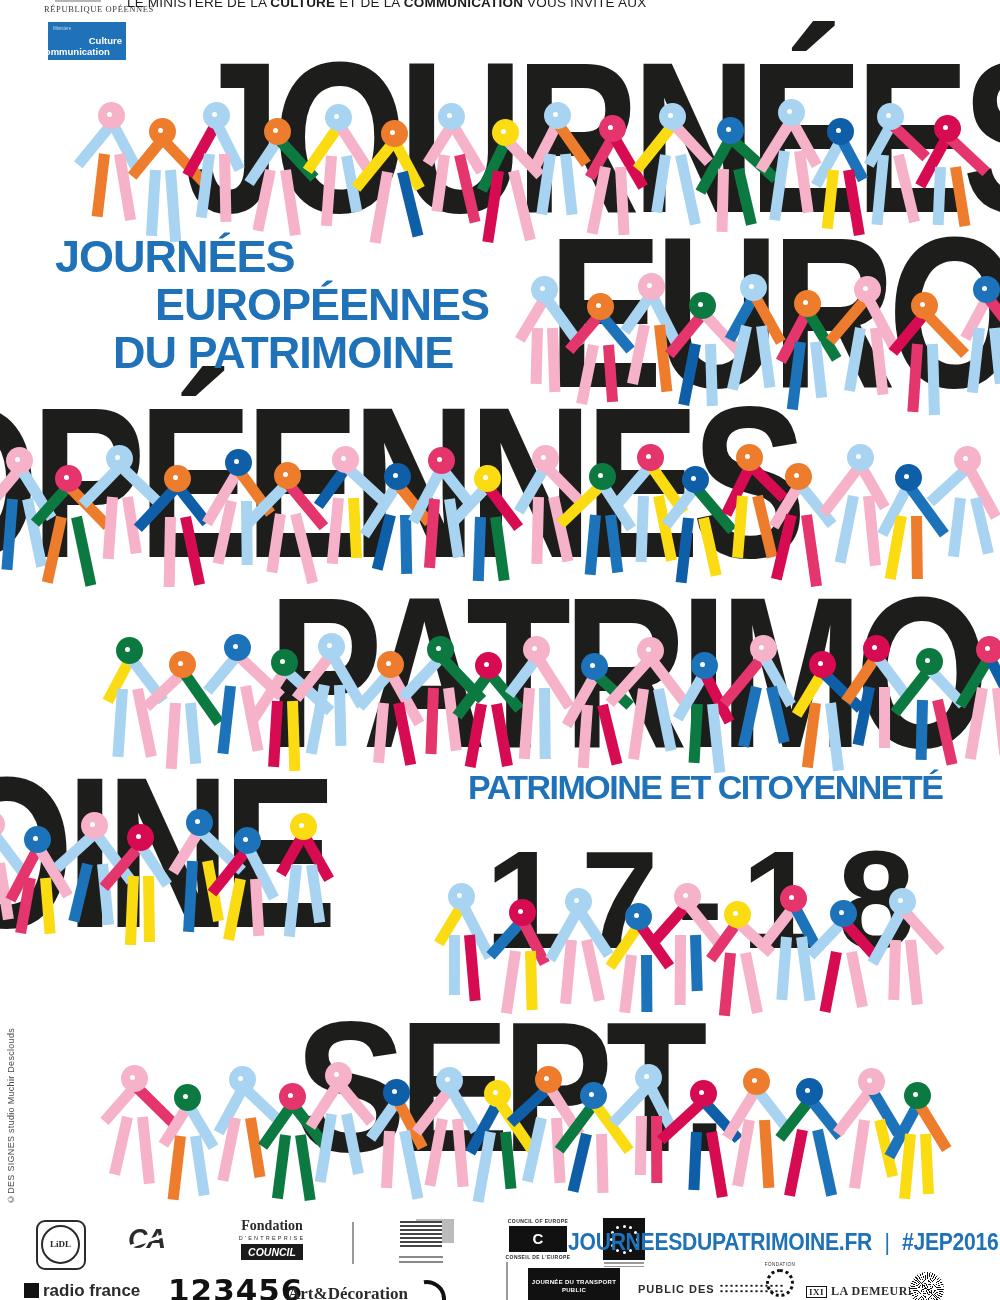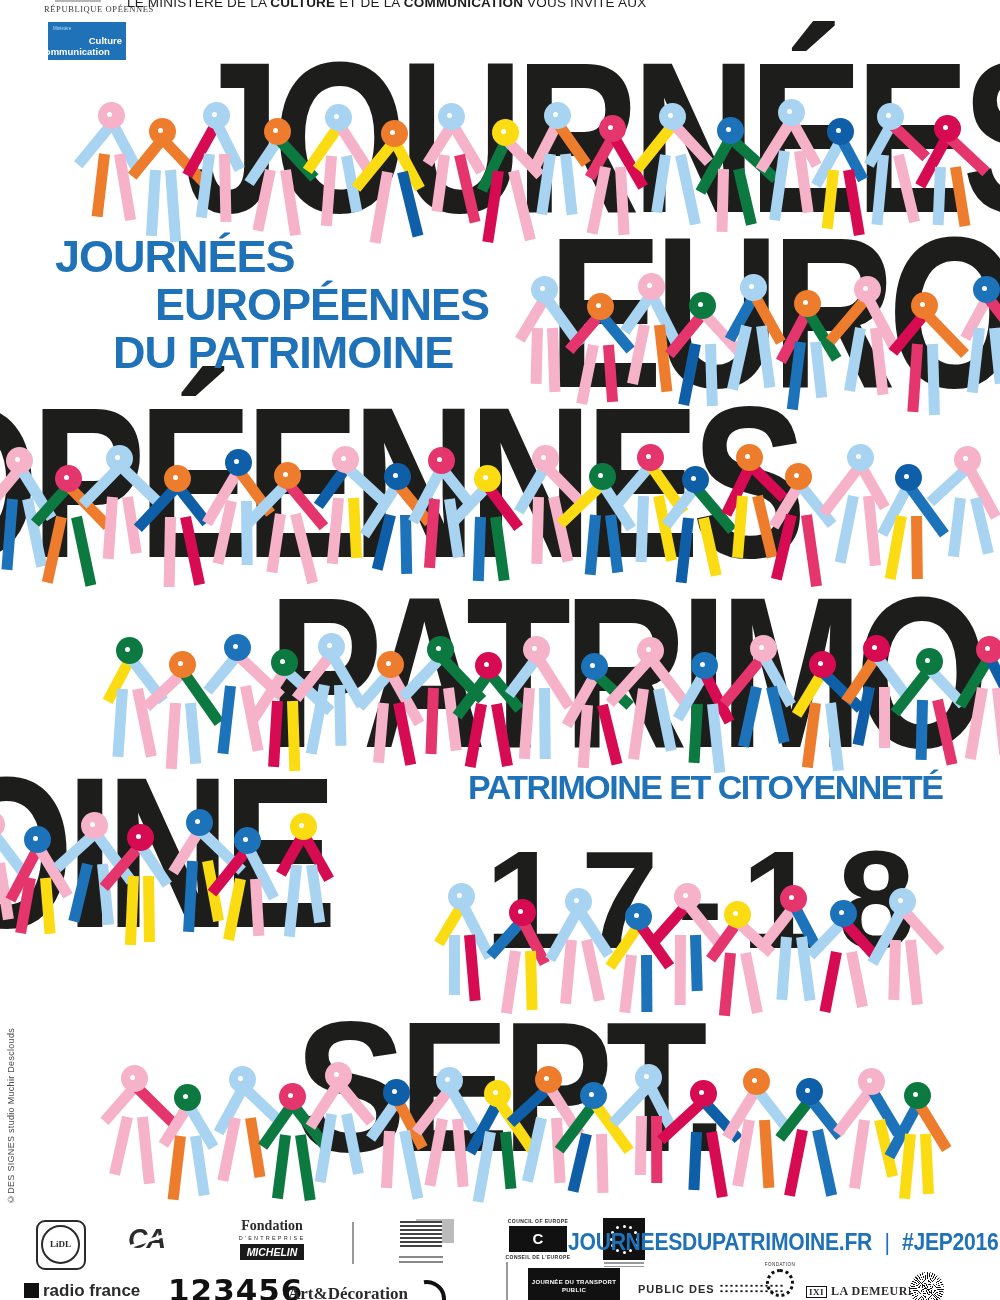--- a/index.html
+++ b/index.html
@@ -977,21 +977,21 @@
   <div class="sp lidl">
     <div class="inner">LiDL</div>
   </div>
   <div class="sp ca">
     <span>CA</span>
     <span class="slash"></span>
   </div>
   <div class="sp michelin">
     <div class="f1">Fondation</div>
     <div class="f2">D'ENTREPRISE</div>
-    <div class="fbox">MICHELIN</div>
+    <div class="fbox">COUNCIL</div>
   </div>
   <div class="vdiv" id="vdiv1"></div>
   <div class="sp euc">
     <div class="flag"></div>
     <div class="cap"></div>
   </div>
   <div class="sp coe">
     <div class="t">COUNCIL OF EUROPE</div>
     <div class="box">C</div>
     <div class="t">CONSEIL DE L'EUROPE</div>

